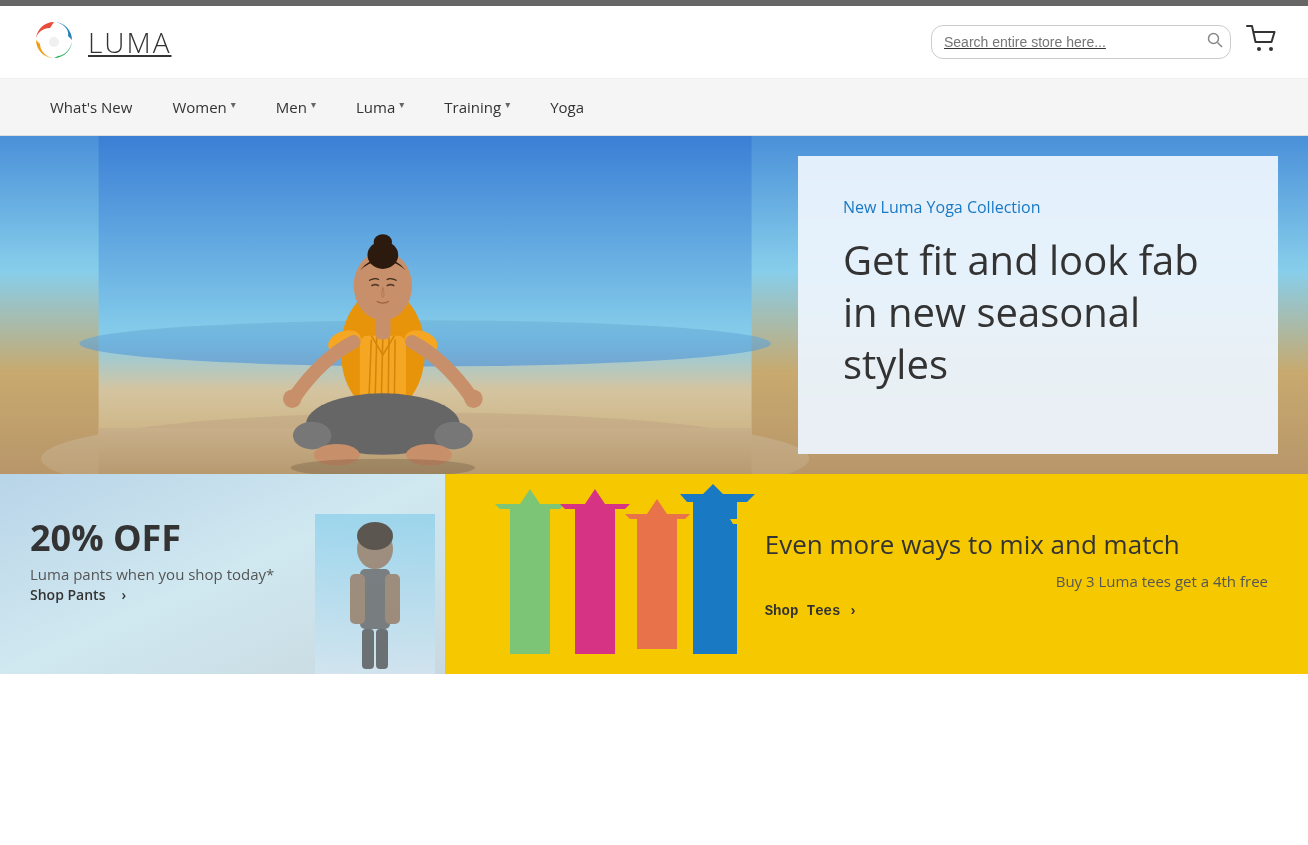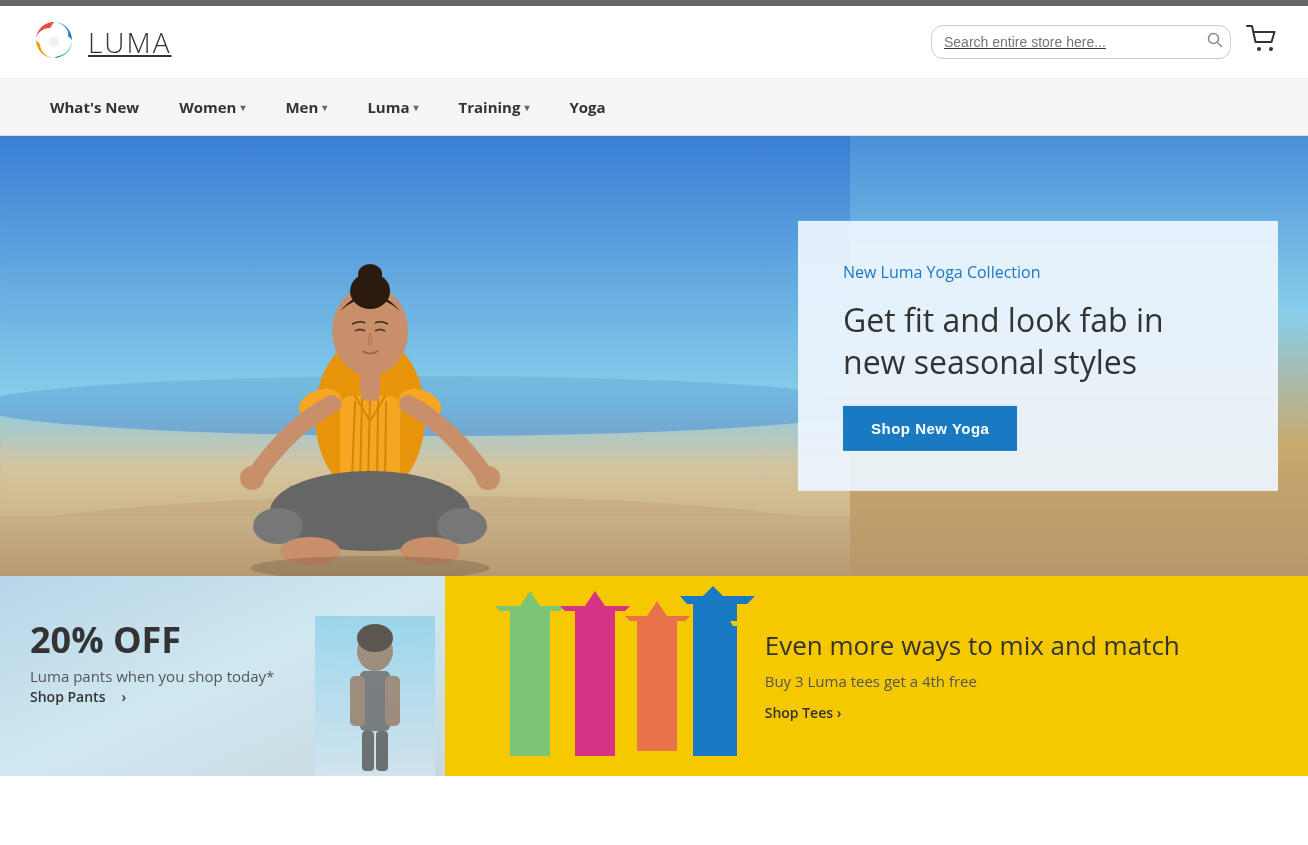--- a/index.html
+++ b/index.html
@@ -80,58 +80,58 @@
       padding: 0 30px;
     }
     .nav-list {
       display: flex;
       list-style: none;
       gap: 0;
     }
     .nav-item {
       padding: 18px 20px;
       font-size: 15px;
-      font-weight: 700;
-      color: #333;
-      cursor: pointer;
-      display: flex;
-      align-items: center;
+      font-weight: 400;
+      color: #333;
+      cursor: pointer;
+      display: flex;
+      align-items: flex-start;
       gap: 4px;
       white-space: nowrap;
     }
     .nav-item .chevron {
       font-size: 10px;
       color: #666;
     }
 
     
     .hero {
       position: relative;
       width: 100%;
-      height: 440px;
+      height: 338px;
       overflow: hidden;
       background: linear-gradient(to bottom, #4a90d9 0%, #87CEEB 40%, #c8a96e 70%, #b8966a 100%);
     }
     .hero-overlay-card {
       position: absolute;
       right: 30px;
       top: 50%;
       transform: translateY(-50%);
       width: 480px;
       background: rgba(235, 243, 252, 0.95);
       padding: 40px 45px;
     }
     .hero-subtitle {
       color: #1979c3;
       font-size: 16px;
       margin-bottom: 16px;
       font-weight: 400;
     }
     .hero-title {
-      font-size: 32px;
+      font-size: 40px;
       font-weight: 400;
       color: #333;
       line-height: 1.3;
       margin-bottom: 24px;
     }
     .hero-btn {
       background: #1979c3;
       color: #fff;
       border: none;
       padding: 14px 28px;
@@ -221,26 +221,28 @@
       font-size: 26px;
       font-weight: 400;
       color: #333;
       line-height: 1.2;
       margin-bottom: 10px;
     }
     .panel-right-desc {
       font-size: 15px;
       color: #555;
       margin-bottom: 12px;
+      text-align: right;
     }
     .panel-right-link {
       font-size: 14px;
       color: #333;
       font-weight: 600;
       cursor: pointer;
+      font-family: Liberation Mono, monospace;
     }
   </style>
 </head>
 <body>
 
 <div class="top-bar"></div>
 
 <header class="header">
   <div class="logo">
 
@@ -389,21 +391,20 @@
       <ellipse cx="310" cy="415" rx="30" ry="14" fill="#c8906a"></ellipse>
       <ellipse cx="430" cy="415" rx="30" ry="14" fill="#c8906a"></ellipse>
 
       <ellipse cx="370" cy="432" rx="120" ry="12" fill="rgba(0,0,0,0.15)"></ellipse>
     </svg>
   </div>
 
   <div class="hero-overlay-card">
     <p class="hero-subtitle">New Luma Yoga Collection</p>
     <h1 class="hero-title">Get fit and look fab in new seasonal styles</h1>
-    <button class="hero-btn">Shop New Yoga</button>
   </div>
 </section>
 
 <div class="bottom-panels">
 
   <div class="panel-left">
     <div class="panel-left-text">
       <div class="panel-left-discount">20% OFF</div>
       <p class="panel-left-desc">Luma pants when you shop today*</p>
       <div class="panel-left-link">

